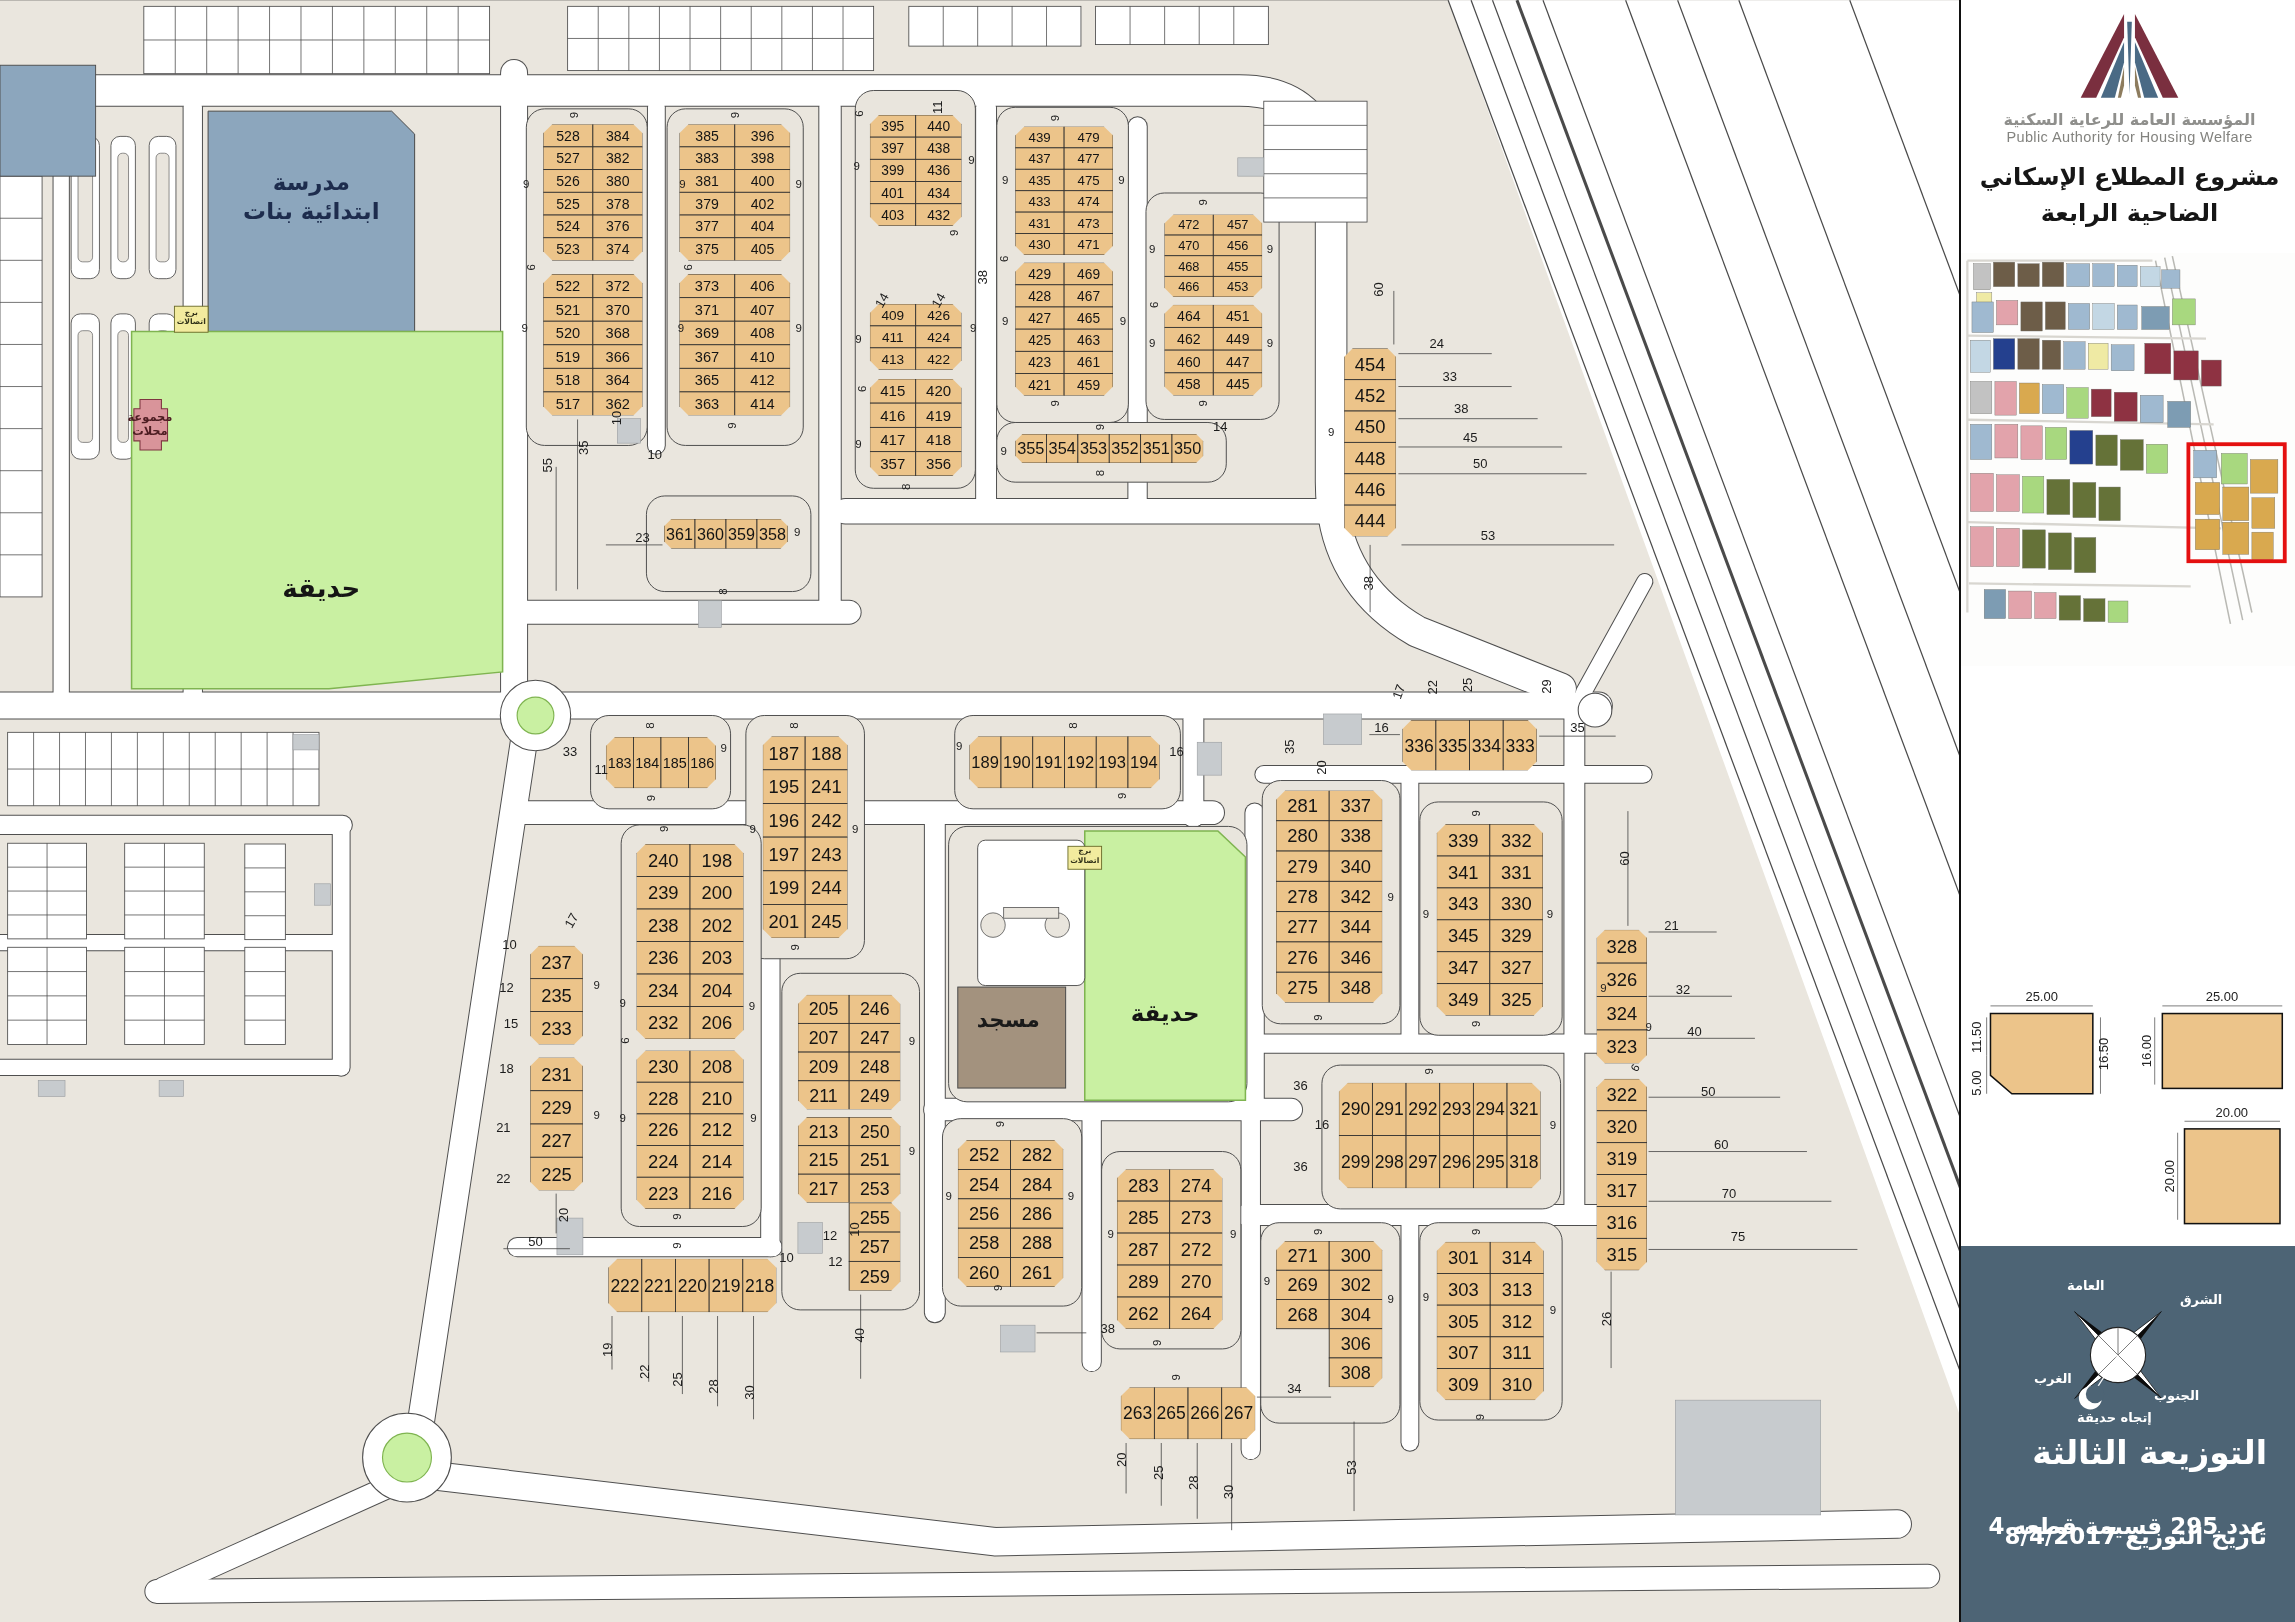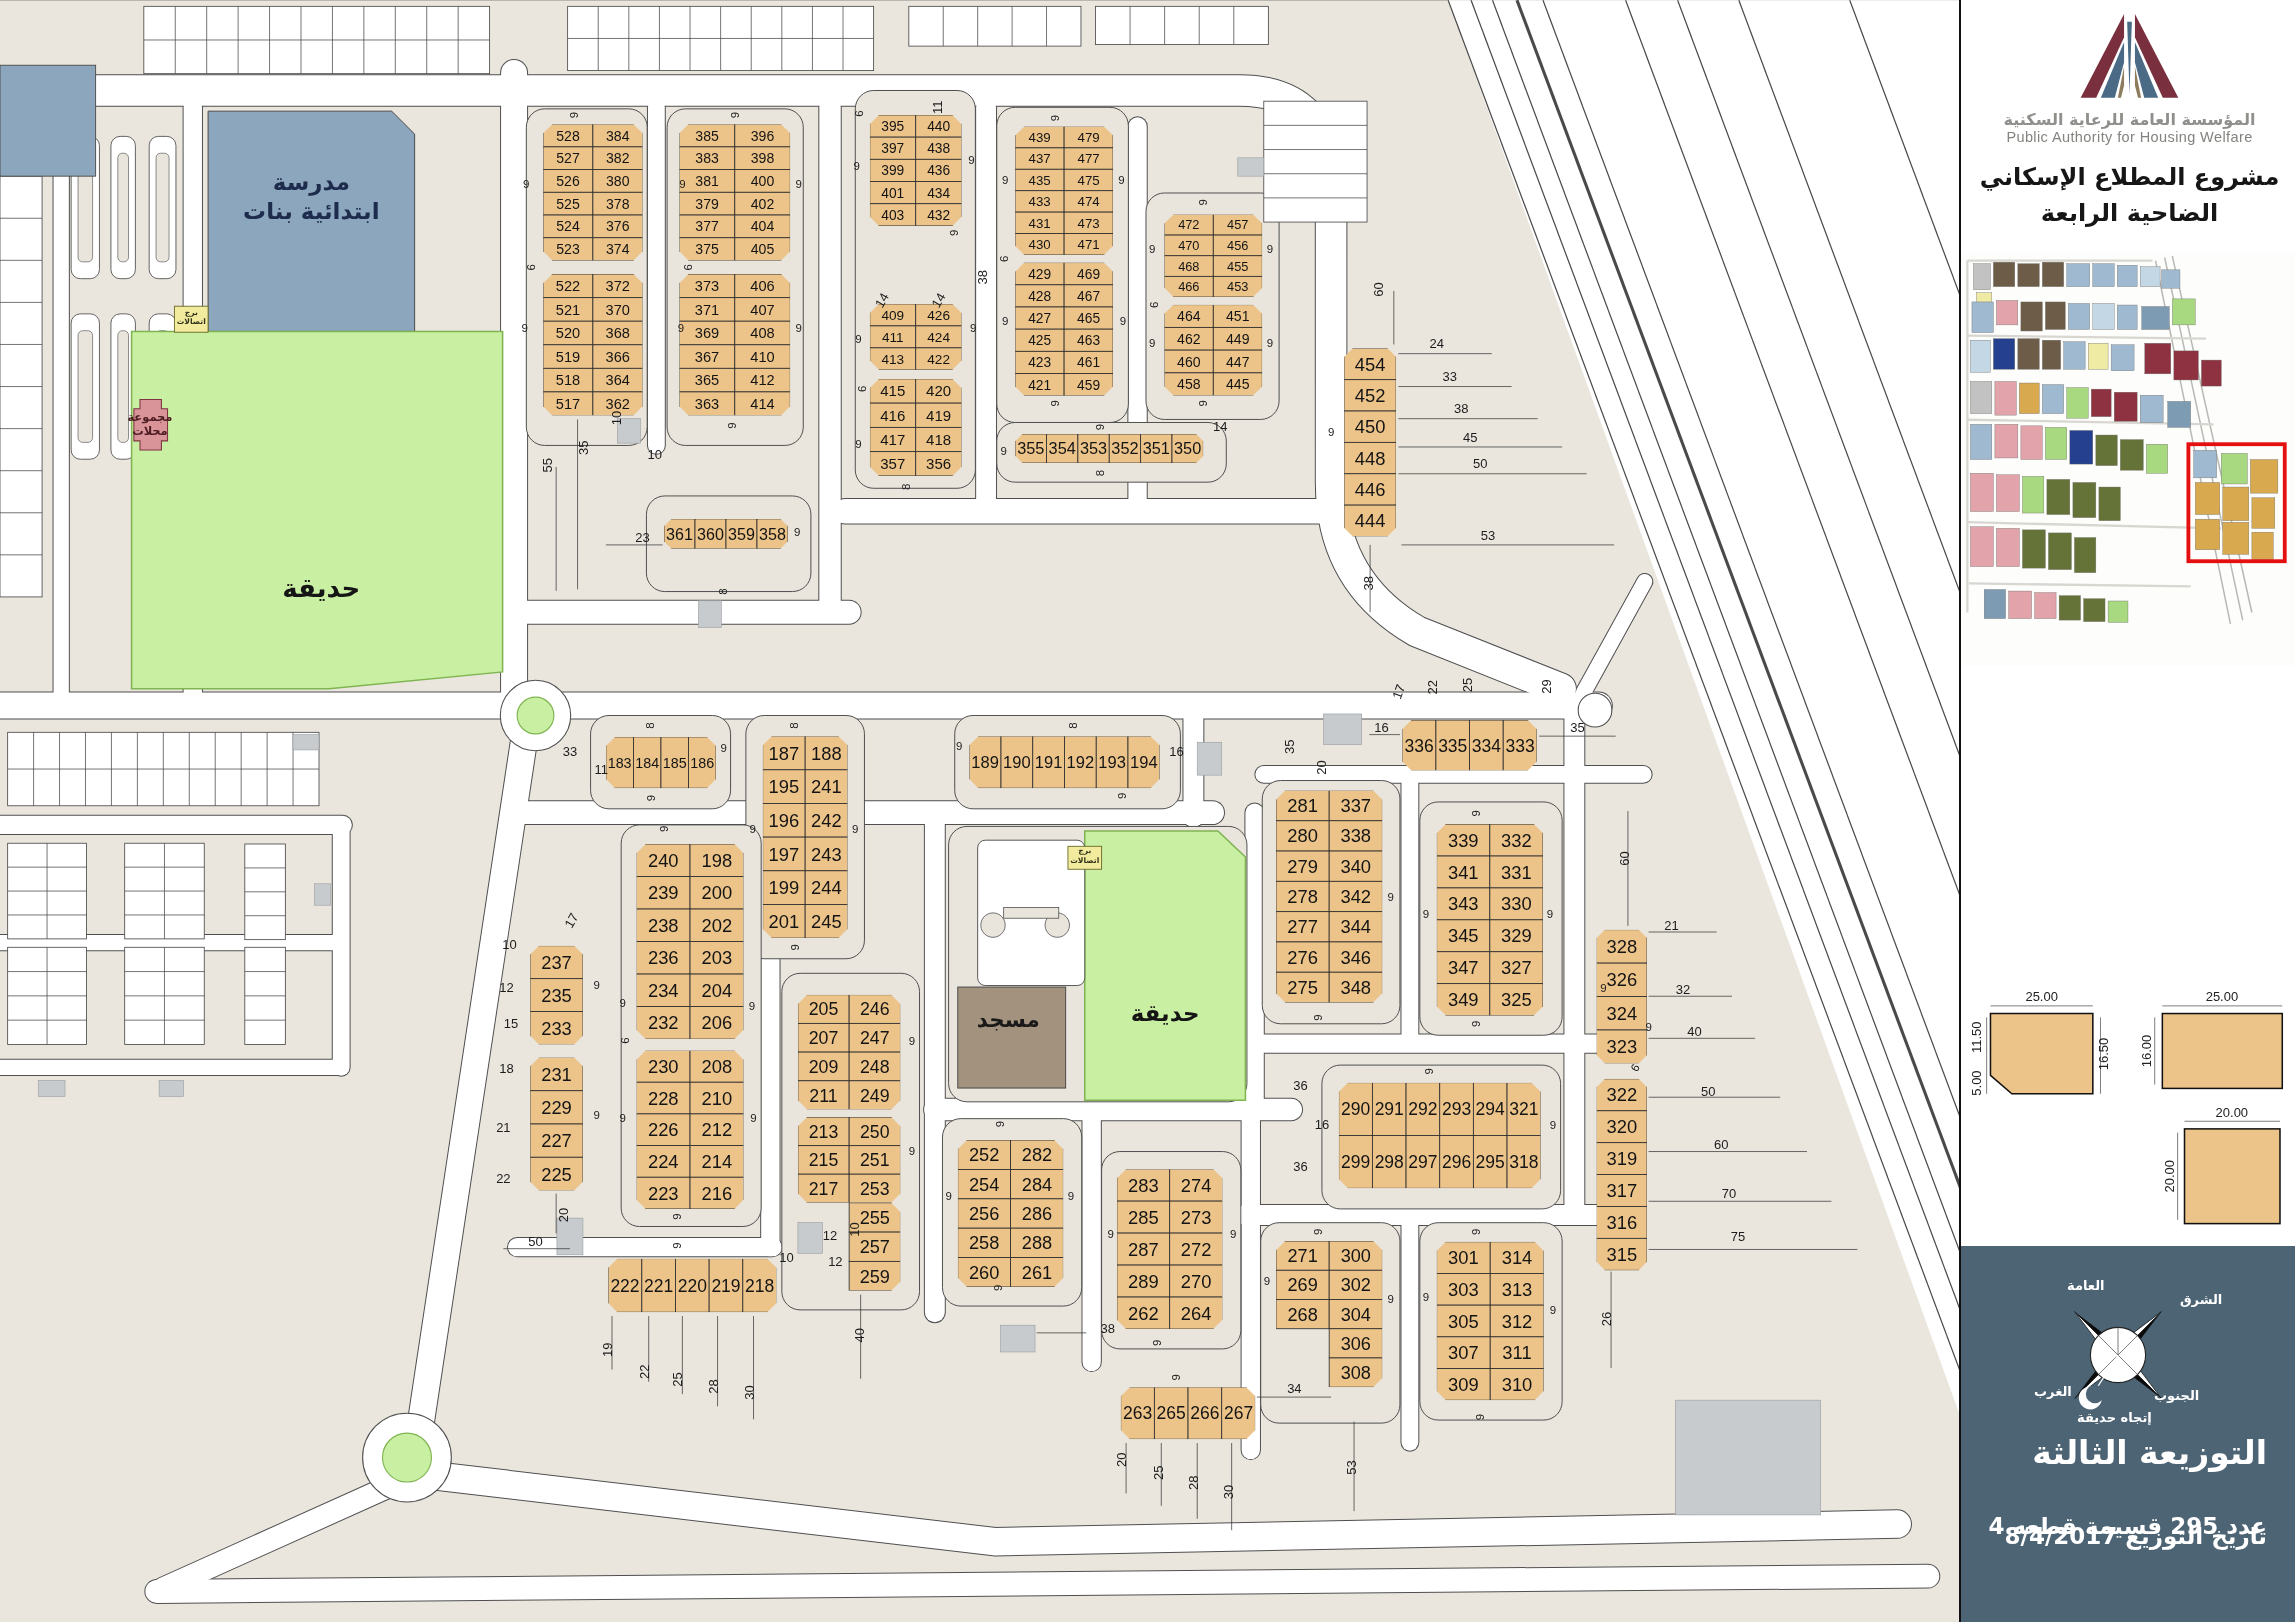--- a/index.html
+++ b/index.html
@@ -1371,21 +1371,21 @@
           <polygon points="90,90 146.5685424949238,146.5685424949238 82.22182540694797,97.77817459305201" fill="#0c0c0c"></polygon>
           <polygon points="90,90 146.5685424949238,146.5685424949238 97.77817459305203,82.22182540694799" fill="#fff" stroke="#0c0c0c" stroke-width="1"></polygon>
           <circle cx="90" cy="90" r="36" fill="#fff" stroke="#222" stroke-width="1.4"></circle>
           <path d="M65,65 L115,115 M115,65 L65,115 M90,90 L90,54" stroke="#555" stroke-width="1" fill="none"></path>
           <line x1="90" y1="90" x2="58" y2="140" stroke="#fff" stroke-width="1.6"></line>
           <circle cx="54" cy="146" r="15" fill="#fff"></circle>
           <circle cx="60" cy="141" r="12" fill="#4d6475"></circle>
         </svg>
       <div class="c-lbl" style="left:106px;top:32px">العامة</div>
       <div class="c-lbl" style="left:219px;top:46px">الشرق</div>
-      <div class="c-lbl" style="left:73px;top:138px">الغرب</div>
+      <div class="c-lbl" style="left:73px;top:125px">الغرب</div>
       <div class="c-lbl" style="left:193px;top:142px">الجنوب</div>
       <div class="c-lbl" style="left:116px;top:164px">إتجاه حديقة</div>
       <div class="f-line fl1">التوزيعة الثالثة</div>
       <div class="f-line fl2">عدد 295 قسيمة قطعه 4</div>
       <div class="f-line fl3">تاريخ التوزيع 8/4/2017</div>
     </div>
   </div>
 </div>
 
 

